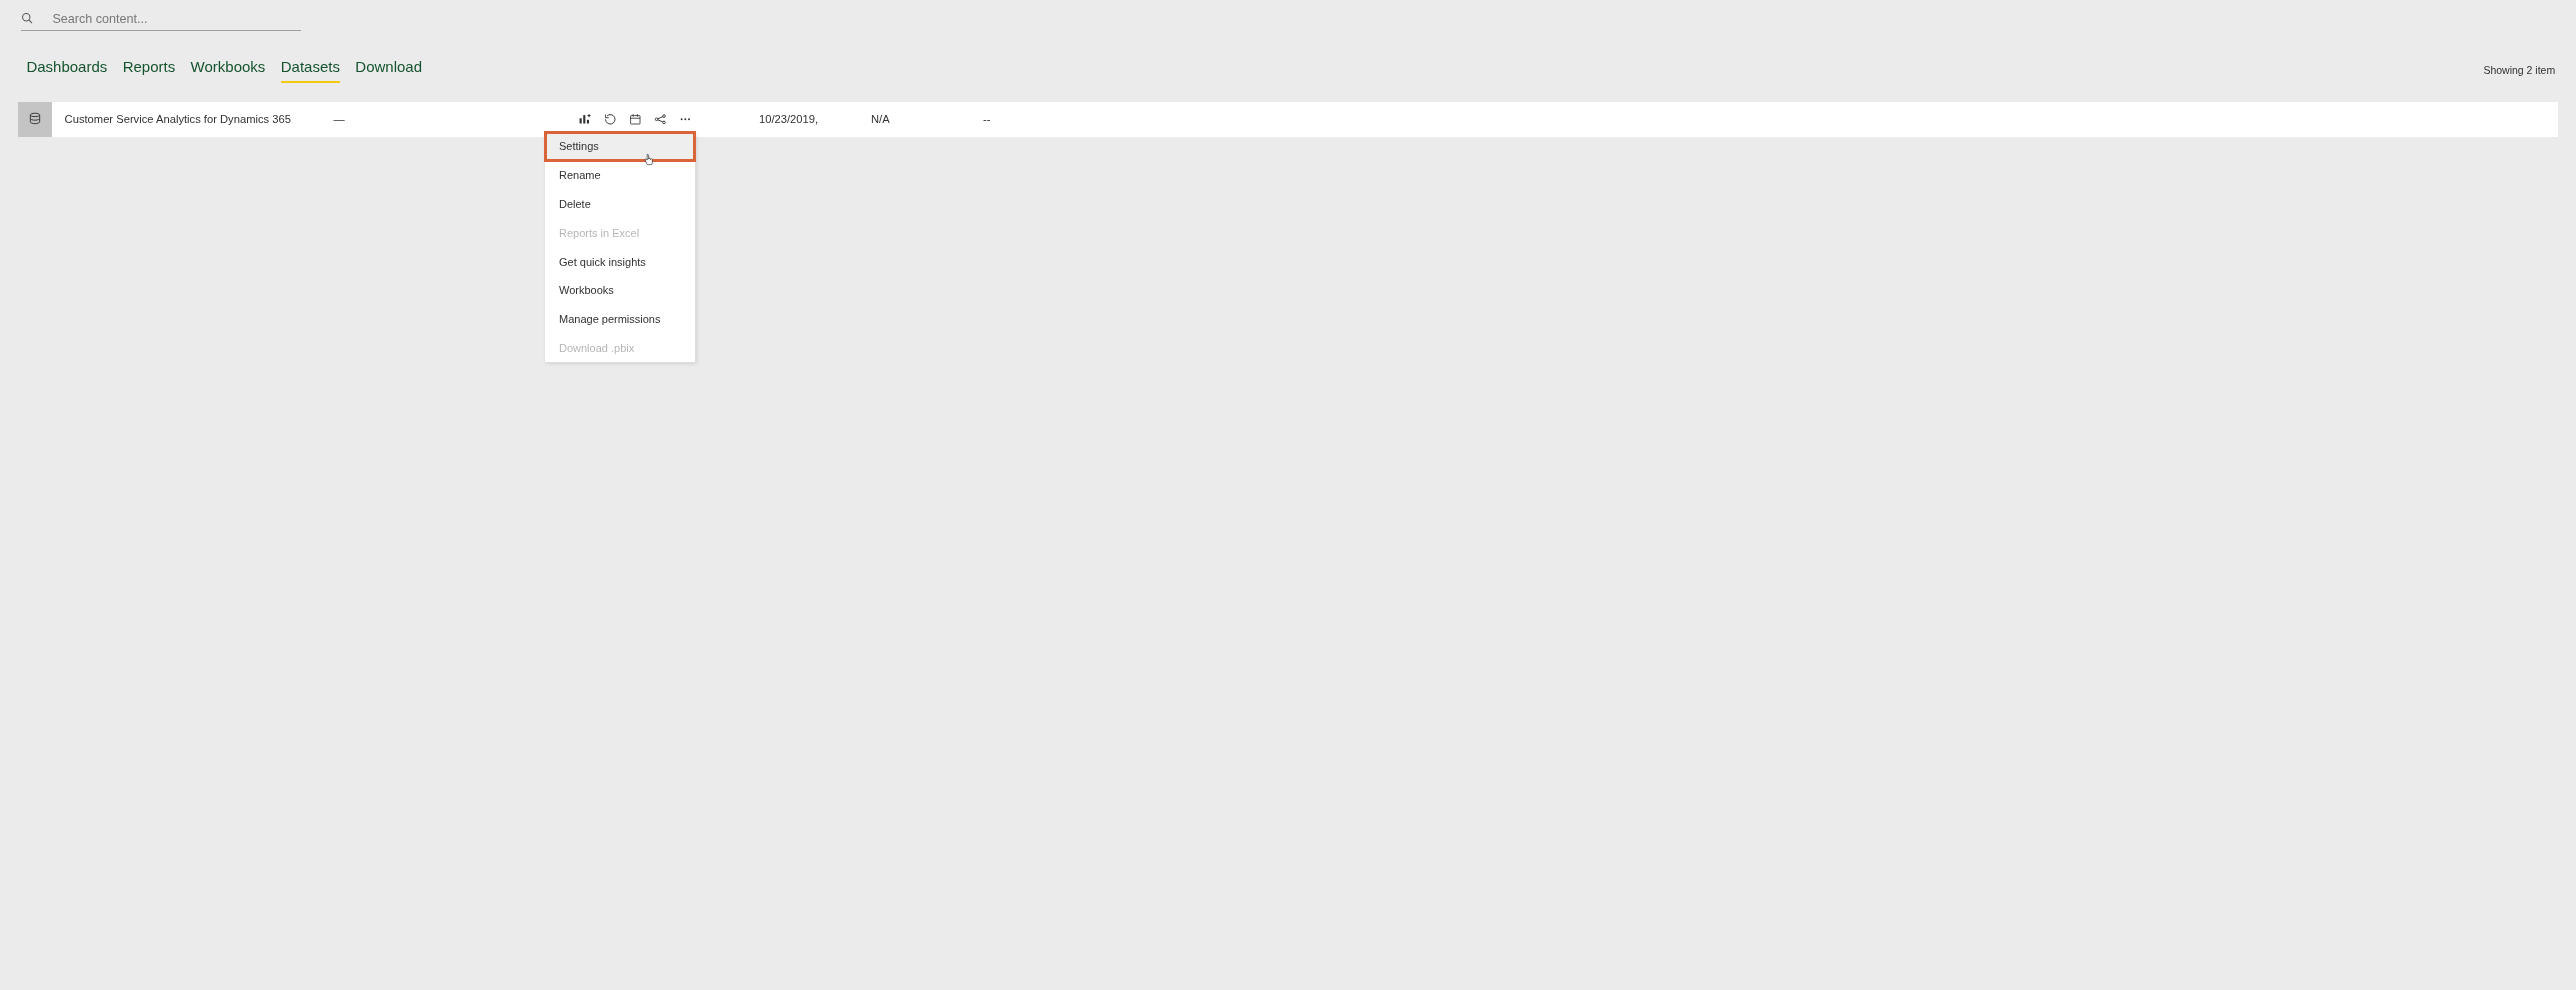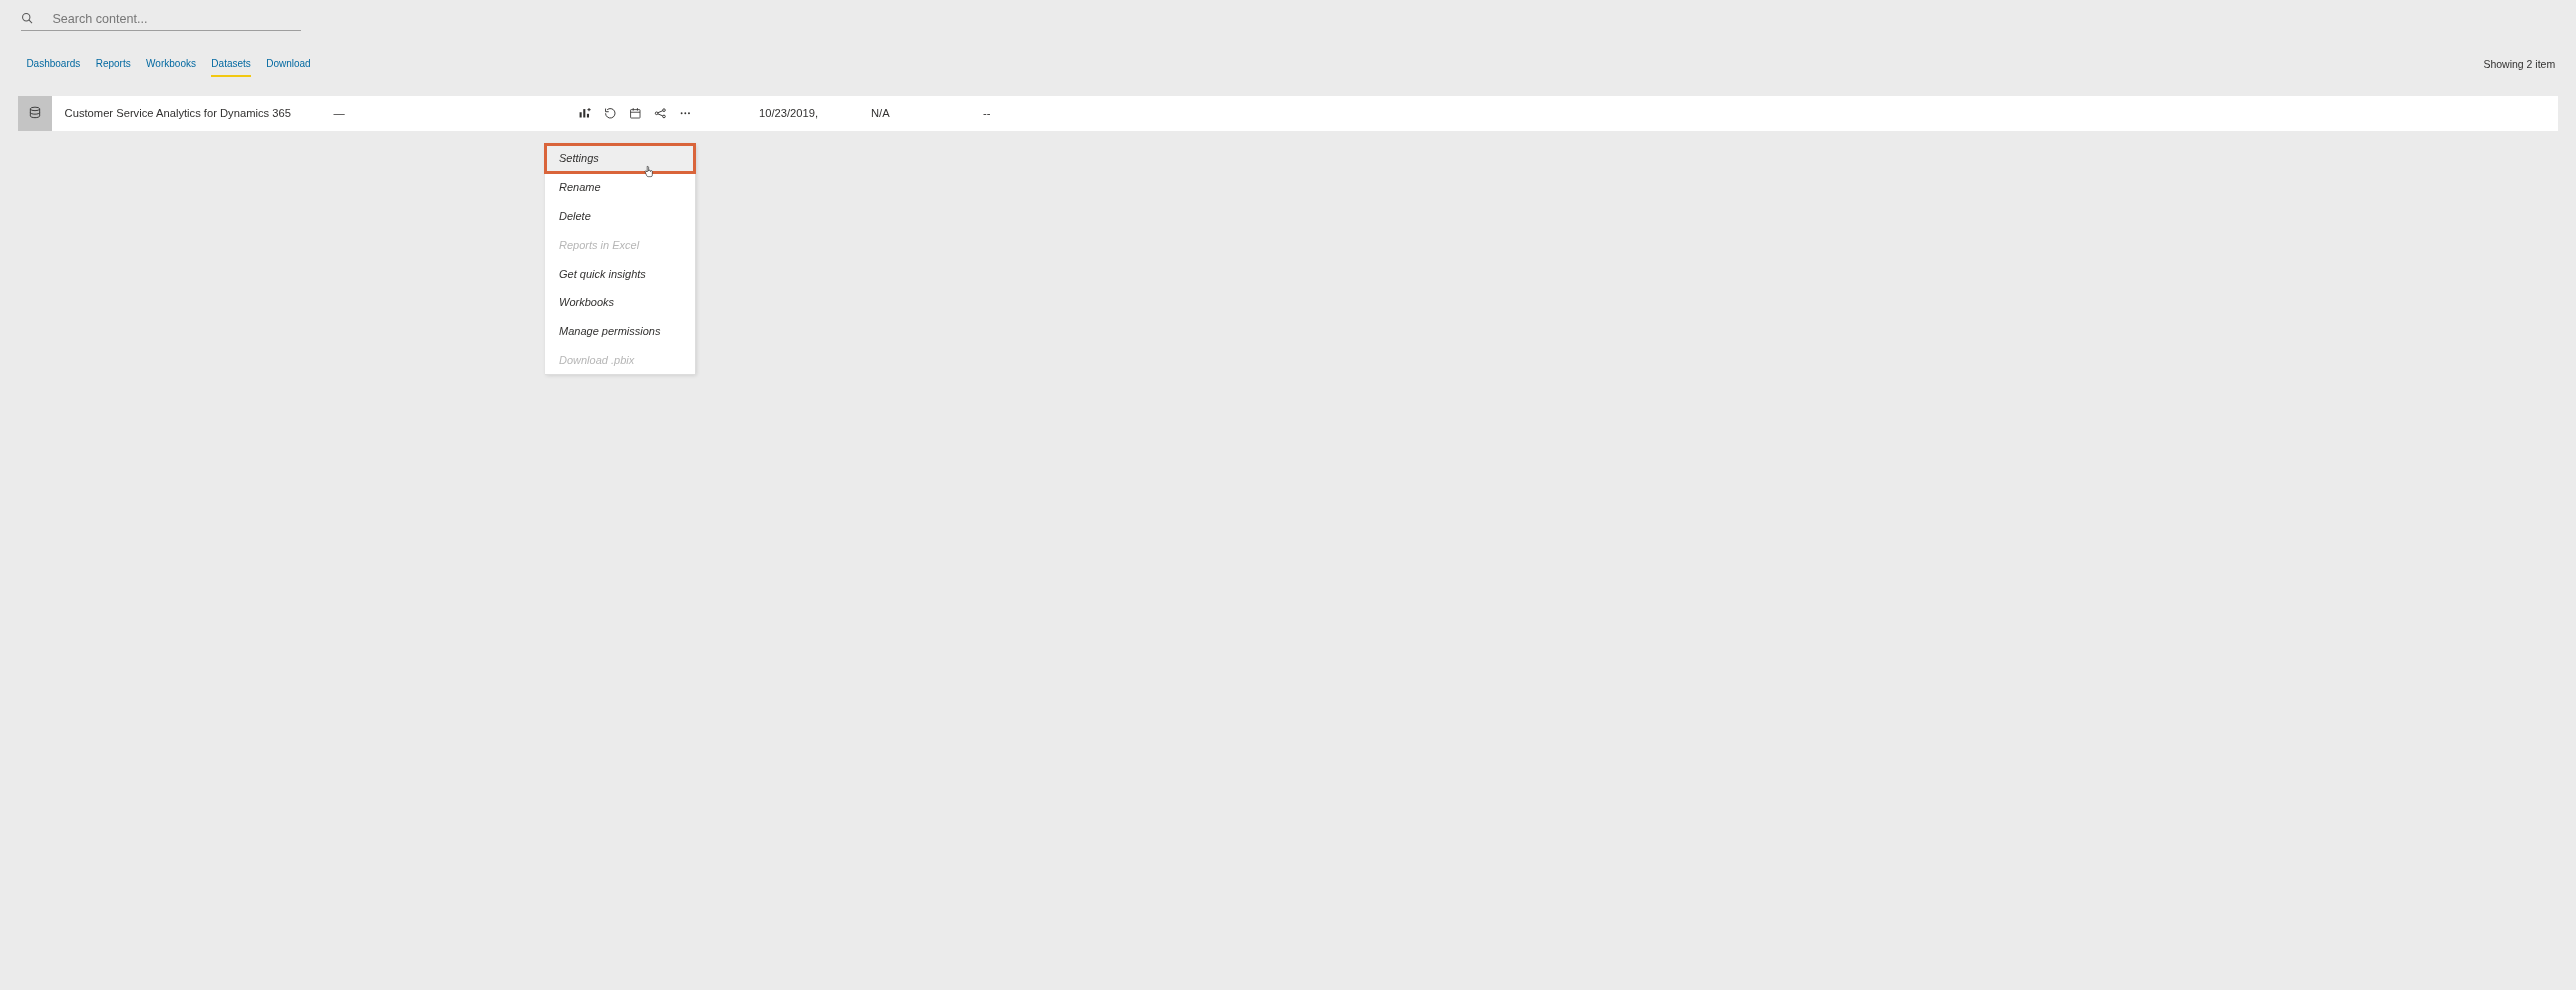--- a/index.html
+++ b/index.html
@@ -46,22 +46,22 @@
     justify-content: space-between;
     margin-top: 27px;
     padding-right: 2.8px;
   }
   .tabs {
     display: flex;
     gap: 15.4px;
     margin-left: 8.4px;
   }
   .tab {
-    font-size: 10px;
-    color: #0369a1;
+    font-size: 15px;
+    color: #14532d;
     padding-bottom: 5.6px;
     cursor: pointer;
     white-space: nowrap;
   }
   .tab.active {
     border-bottom: 2.8px solid #f2c811;
     margin-bottom: -0.7px;
   }
   .item-count {
     color: #323130;
@@ -250,21 +250,21 @@
         </span>
       </div>
       <div class="cell">10/23/2019,</div>
       <div class="cell">N/A</div>
       <div class="cell">--</div>
     </div>
 
   </div>
 </div>
 
-<div class="context-menu" id="ctx-menu" style="left: 545px; top: 144px; font-style: italic;">
+<div class="context-menu" id="ctx-menu" style="left: 545px; top: 132px;">
   <div class="menu-item highlight">
     <span>Settings</span>
     <span class="cursor-hand">
       <svg width="11.2" height="14" viewBox="0 0 24 28" fill="#fff" stroke="#000" stroke-width="1.2">
         <path d="M9 2v12l-2-2c-1-1-3 0-2.5 1.5L8 22c.5 1 1.5 2 3 2h6c2 0 3-1.5 3-3v-8c0-1-1-2-2-2s-2 1-2 2v-1c0-1-1-2-2-2s-2 1-2 2V4c0-1-1-2-2-2s-1 1-1 0z"></path>
       </svg>
     </span>
   </div>
   <div class="menu-item">Rename</div>
   <div class="menu-item">Delete</div>

